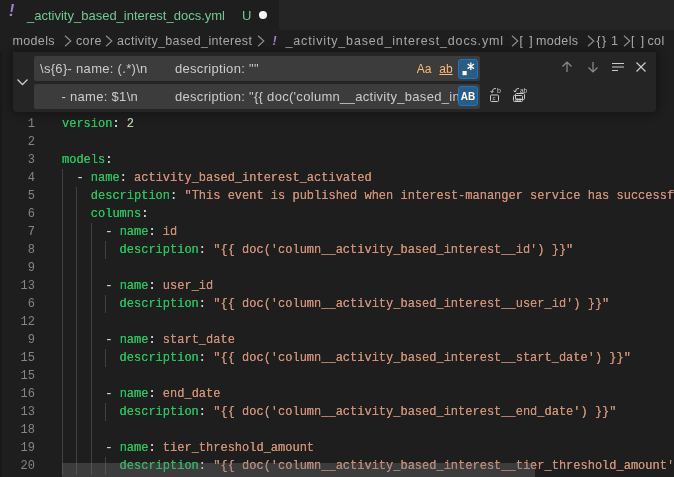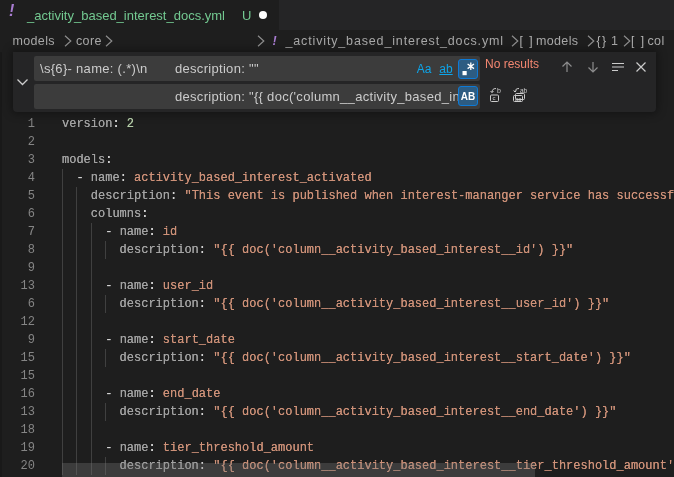--- a/index.html
+++ b/index.html
@@ -18,36 +18,36 @@
   #crumbs { left:0; top:30px; width:674px; height:22px; background:#1e1e1e;
     font-size:12.5px; color:#a9a9a9; white-space:nowrap; letter-spacing:0.35px; }
   #crumbs span { position:absolute; top:4px; }
   #crumbs .sym { color:#b6b6b6; letter-spacing:1.5px; font-size:12px; }
   #crumbs .fi { color:#a87cd1; font-weight:700; font-style:italic; }
   
   .ln { position:absolute; width:35px; text-align:right; color:#858585;
     font:12px/18px "Liberation Mono", monospace; }
   .cl { position:absolute; left:62px; white-space:pre;
     font:12px/18px "Liberation Mono", monospace; color:#d4d4d4; text-shadow:0 0 0.5px currentColor; }
-  .k { color:#a3a3a3; }
+  .k { color:#22c55e; }
   .s { color:#ce9178; }
   .n { color:#b5cea8; }
   .p { color:#d4d4d4; }
   .guide { position:absolute; width:1px; background:#404040; }
   #hscroll { left:62px; top:463px; width:473px; height:14px; background:rgba(121,121,121,0.33); }
   
   #fw { left:13px; top:52px; width:643px; height:60px; background:#252526;
     border-radius:0 0 4px 4px; box-shadow:0 0 8px 2px rgba(0,0,0,0.36); }
   #fw .chev { position:absolute; left:0; top:0; width:18px; height:60px; }
   .finput { position:absolute; left:21px; width:446px; height:25px; background:#3c3c3c;
     border-radius:2px; overflow:hidden; }
   .finput .t { position:absolute; top:0; font-size:13px; line-height:25px; color:#cccccc; white-space:pre; letter-spacing:0.3px; }
   .opts { position:absolute; top:2.5px; right:2px; display:flex; gap:2px; }
   .opt { width:20px; height:20px; border-radius:3px; display:flex; align-items:center;
-    justify-content:center; color:#0ea5e9; font-size:12px; }
+    justify-content:center; color:#fdba74; font-size:12px; }
   .opt.on { background:#2d5c82; border:1px solid #0e7ad6; color:#ffffff; }
   .fbtn { position:absolute; width:20px; height:20px; display:flex; align-items:center; justify-content:center; }
   #nores { position:absolute; left:472px; top:0; height:25px; line-height:25px; font-size:12px; color:#f48771; }
 </style>
 </head>
 <body>
 <div id="root">
 
   <div id="tabstrip" class="abs"></div>
   <div class="abs" style="left:0; top:30px; width:2px; height:447px; background:#191919;"></div>
@@ -64,20 +64,21 @@
         <svg width="11" height="14" viewBox="0 0 11 14" style="display:block">
           <path d="M3 1.8 L8.8 7 L3 12.2" stroke="#8f8f8f" stroke-width="1.15" fill="none"></path>
         </svg>
       </span>
       <span class="" style="left:76px;">core</span>
       <span style="left:102.5px; top:4px;">
         <svg width="11" height="14" viewBox="0 0 11 14" style="display:block">
           <path d="M3 1.8 L8.8 7 L3 12.2" stroke="#8f8f8f" stroke-width="1.15" fill="none"></path>
         </svg>
       </span>
+      <span class="" style="left:117px;">activity_based_interest</span>
       <span style="left:255px; top:4px;">
         <svg width="11" height="14" viewBox="0 0 11 14" style="display:block">
           <path d="M3 1.8 L8.8 7 L3 12.2" stroke="#8f8f8f" stroke-width="1.15" fill="none"></path>
         </svg>
       </span>
       <span class="fi" style="left:272.5px;">!</span>
       <span class="" style="left:285.5px;"><span style="letter-spacing:0.85px; position:static">_activity_based_interest_docs.yml</span></span>
       <span style="left:509px; top:4px;">
         <svg width="11" height="14" viewBox="0 0 11 14" style="display:block">
           <path d="M3 1.8 L8.8 7 L3 12.2" stroke="#8f8f8f" stroke-width="1.15" fill="none"></path>
@@ -173,21 +174,20 @@
             <span style="text-decoration:underline; font-size:12px;">ab</span>
           </div>
         <div class="opt on">
           <svg width="14" height="14" viewBox="0 0 14 14">
             <rect x="1.5" y="9" width="4.2" height="4.2" fill="#ffffff"></rect>
             <path d="M9.8 0.6 L9.8 8 M6.6 2 L13 6.6 M13 2 L6.6 6.6" stroke="#ffffff" stroke-width="1.3"></path>
           </svg>
         </div>
       </div>
     </div>
-    <div id="nores">No results</div>
 
     <div class="fbtn" style="left:544px; top:5px; opacity:.62;">
       <svg width="16" height="16" viewBox="0 0 16 16">
           <path d="M8 13 L8 3 M3.5 7.5 L8 3 L12.5 7.5" stroke="#cccccc" stroke-width="1.2" fill="none"></path>
         </svg>
     </div>
     <div class="fbtn" style="left:569.7px; top:5px; opacity:.62;">
       <svg width="16" height="16" viewBox="0 0 16 16">
           <path d="M8 3 L8 13 M3.5 8.5 L8 13 L12.5 8.5" stroke="#cccccc" stroke-width="1.2" fill="none"></path>
         </svg>
@@ -197,20 +197,21 @@
           <path d="M2 4.5 H14 M2 8 H14 M2 11.5 H8" stroke="#cccccc" stroke-width="1.1" fill="none"></path>
         </svg>
     </div>
     <div class="fbtn" style="left:617.5px; top:5px;">
       <svg width="16" height="16" viewBox="0 0 16 16">
           <path d="M3.5 3.5 L12.5 12.5 M12.5 3.5 L3.5 12.5" stroke="#cccccc" stroke-width="1.2" fill="none"></path>
         </svg>
     </div>
 
     <div class="finput" style="top:31.5px;">
+      <span class="t" style="left:27.5px;">- name: $1\n</span>
       <span class="t" style="left:141px;">description: "{{ doc('column__activity_based_in</span>
       <div class="opts">
         <div class="opt on" style="font-size:10px; font-weight:700;">AB</div>
       </div>
     </div>
 
     <div class="fbtn" style="left:473px; top:32.5px;">
       <svg width="16" height="16" viewBox="0 0 16 16">
         <text x="9" y="6" font-size="7" fill="#cccccc" font-family="Liberation Sans">b</text>
         <path d="M8 1.5 C5 1.5 4 3 4 5.5 M4 5.5 L2.5 4 M4 5.5 L5.5 4" stroke="#cccccc" stroke-width="1" fill="none"></path>

